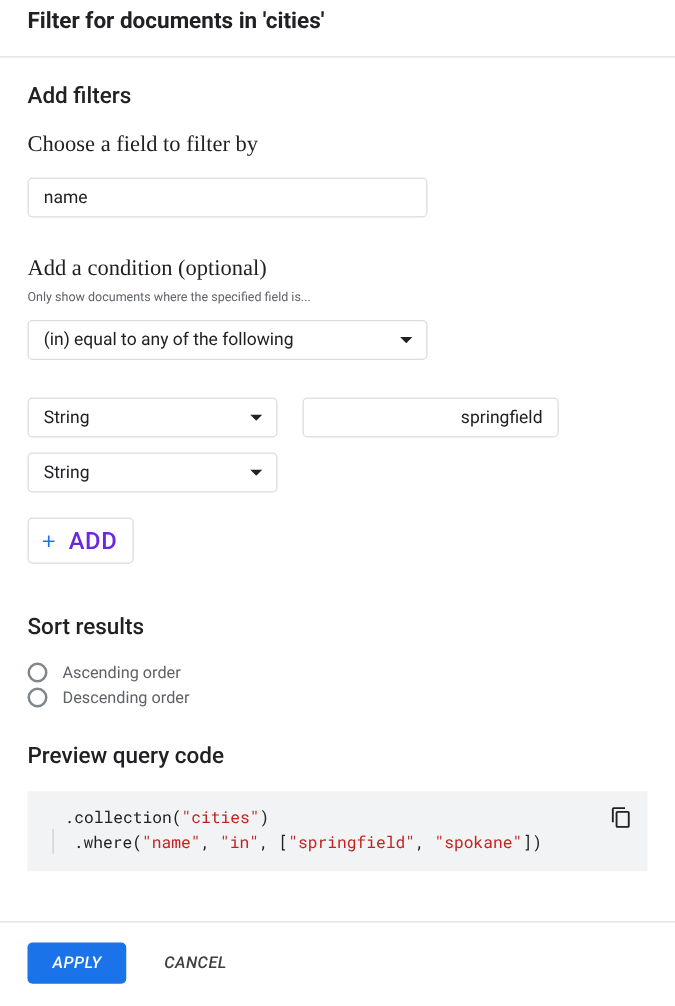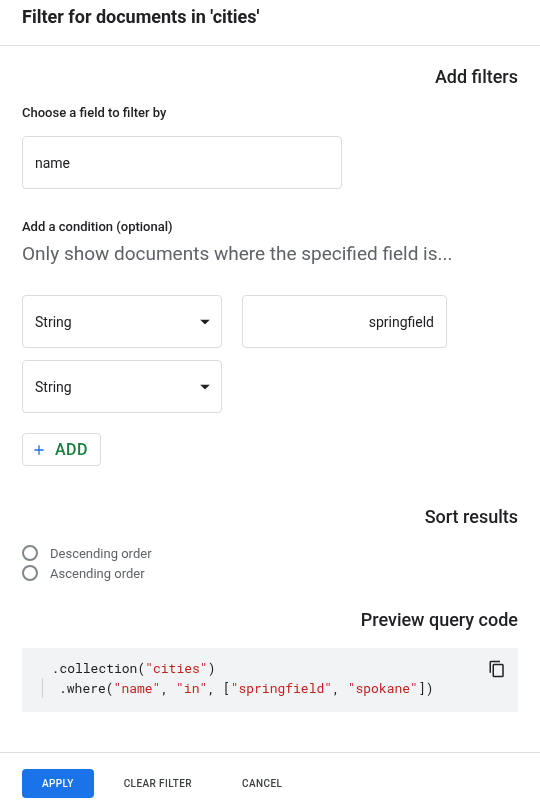--- a/index.html
+++ b/index.html
@@ -18,46 +18,46 @@
     font-size: 18px;
     font-weight: 700;
   }
   .content {
     padding: 20px 22px 0 22px;
   }
   .section-title {
     font-size: 18px;
     font-weight: 500;
     margin-bottom: 18px;
-    text-align: right;
   }
   .field-label {
-    font-size: 13px;
+    font-size: 18px;
     font-weight: 500;
     margin-bottom: 16px;
     color: #202124;
+    font-family: Liberation Serif, serif;
   }
   .helper-text {
-    font-size: 19px;
+    font-size: 10px;
     color: #5f6368;
     margin-bottom: 12px;
   }
   .input-row {
     display: flex;
     gap: 20px;
     margin-bottom: 12px;
   }
   .input-wrap {
     position: relative;
     display: inline-block;
   }
   .text-input, .select-input {
     border: 1px solid #dadce0;
     border-radius: 4px;
-    height: 53px;
+    height: 32px;
     padding: 0 12px;
     font-size: 14px;
     color: #202124;
     background: #fff;
     outline: none;
     font-family: inherit;
   }
   .text-input::placeholder { color: #5f6368; }
   .select-input {
     padding-right: 34px;
@@ -83,23 +83,23 @@
     gap: 8px;
     border: 1px solid #dadce0;
     border-radius: 4px;
     background: #fff;
     padding: 6px 12px 6px 8px;
     cursor: pointer;
     font-family: inherit;
   }
   .add-btn .plus svg { fill: #1a73e8; display: block; }
   .add-btn .add-label {
-    color: #15803d;
-    font-weight: 500;
-    font-size: 16px;
+    color: #6d28d9;
+    font-weight: 500;
+    font-size: 19px;
     letter-spacing: 0.5px;
   }
   .filters-block { margin-bottom: 40px; }
   .sort-block { margin-bottom: 28px; }
   .radio-row {
     display: flex;
     align-items: center;
     gap: 12px;
     margin-bottom: 4px;
     cursor: pointer;
@@ -149,25 +149,26 @@
   .footer {
     border-top: 1px solid #e0e0e0;
     padding: 16px 22px;
     display: flex;
     gap: 10px;
   }
   .btn {
     border: none;
     border-radius: 4px;
     padding: 9px 20px;
-    font-size: 10px;
+    font-size: 13px;
     font-weight: 500;
     letter-spacing: 0.4px;
     cursor: pointer;
     font-family: inherit;
+    font-style: italic;
   }
   .btn-primary { background: #1a73e8; color: #fff; }
   .btn-flat { background: transparent; color: #3c4043; }
 </style>
 </head>
 <body>
 
 <div class="header">
   <h1>Filter for documents in 'cities'</h1>
 </div>
@@ -178,20 +179,32 @@
     <div class="section-title">Add filters</div>
 
     <div class="field-label">Choose a field to filter by</div>
     <div class="mb-30">
       <input type="text" class="text-input w-320" value="name" style="">
     </div>
 
     <div class="field-label mb-8">Add a condition (optional)</div>
     <div class="helper-text">Only show documents where the specified field is...</div>
 
+    <div class="input-row">
+      <div class="input-wrap">
+        <button class="select-input w-320">
+          <span>(in) equal to any of the following</span>
+        </button>
+        <span class="caret">
+          <svg width="10" height="5" viewBox="0 0 10 5">
+              <path d="M0 0l5 5 5-5z"></path>
+            </svg>
+        </span>
+      </div>
+    </div>
 
     <div style="height:18px"></div>
 
     <div class="input-row">
       <div class="input-wrap">
         <button class="select-input w-200">
           <span>String</span>
         </button>
         <span class="caret">
           <svg width="10" height="5" viewBox="0 0 10 5">
@@ -225,39 +238,38 @@
       </span>
       <span class="add-label">ADD</span>
     </button>
   </div>
 
   <div class="sort-block">
     <div class="section-title">Sort results</div>
 
     <div class="radio-row">
       <span class="radio-circle"></span>
-      <span class="radio-label">Descending order</span>
+      <span class="radio-label">Ascending order</span>
     </div>
     <div class="radio-row">
       <span class="radio-circle"></span>
-      <span class="radio-label">Ascending order</span>
+      <span class="radio-label">Descending order</span>
     </div>
   </div>
 
   <div class="section-title">Preview query code</div>
 
   <div class="code-block">
     <button class="copy-btn">
       <svg width="18" height="18" viewBox="0 0 24 24">
           <path d="M16 1H4a2 2 0 0 0-2 2v14h2V3h12V1zm3 4H8a2 2 0 0 0-2 2v14a2 2 0 0 0 2 2h11a2 2 0 0 0 2-2V7a2 2 0 0 0-2-2zm0 16H8V7h11v14z"></path>
         </svg>
     </button>
     <div class="code-pre"><span>  .collection(</span><span class="str">"cities"</span><span>)</span>
 <span class="code-line2"><span>.where(</span><span class="str">"name"</span><span>, </span><span class="str">"in"</span><span>, [</span><span class="str">"springfield"</span><span>, </span><span class="str">"spokane"</span><span>])</span></span></div>
   </div>
 
 </div>
 
 <div class="footer">
   <button class="btn btn-primary">APPLY</button>
-  <button class="btn btn-flat">CLEAR FILTER</button>
   <button class="btn btn-flat">CANCEL</button>
 </div>
 
 </body></html>

